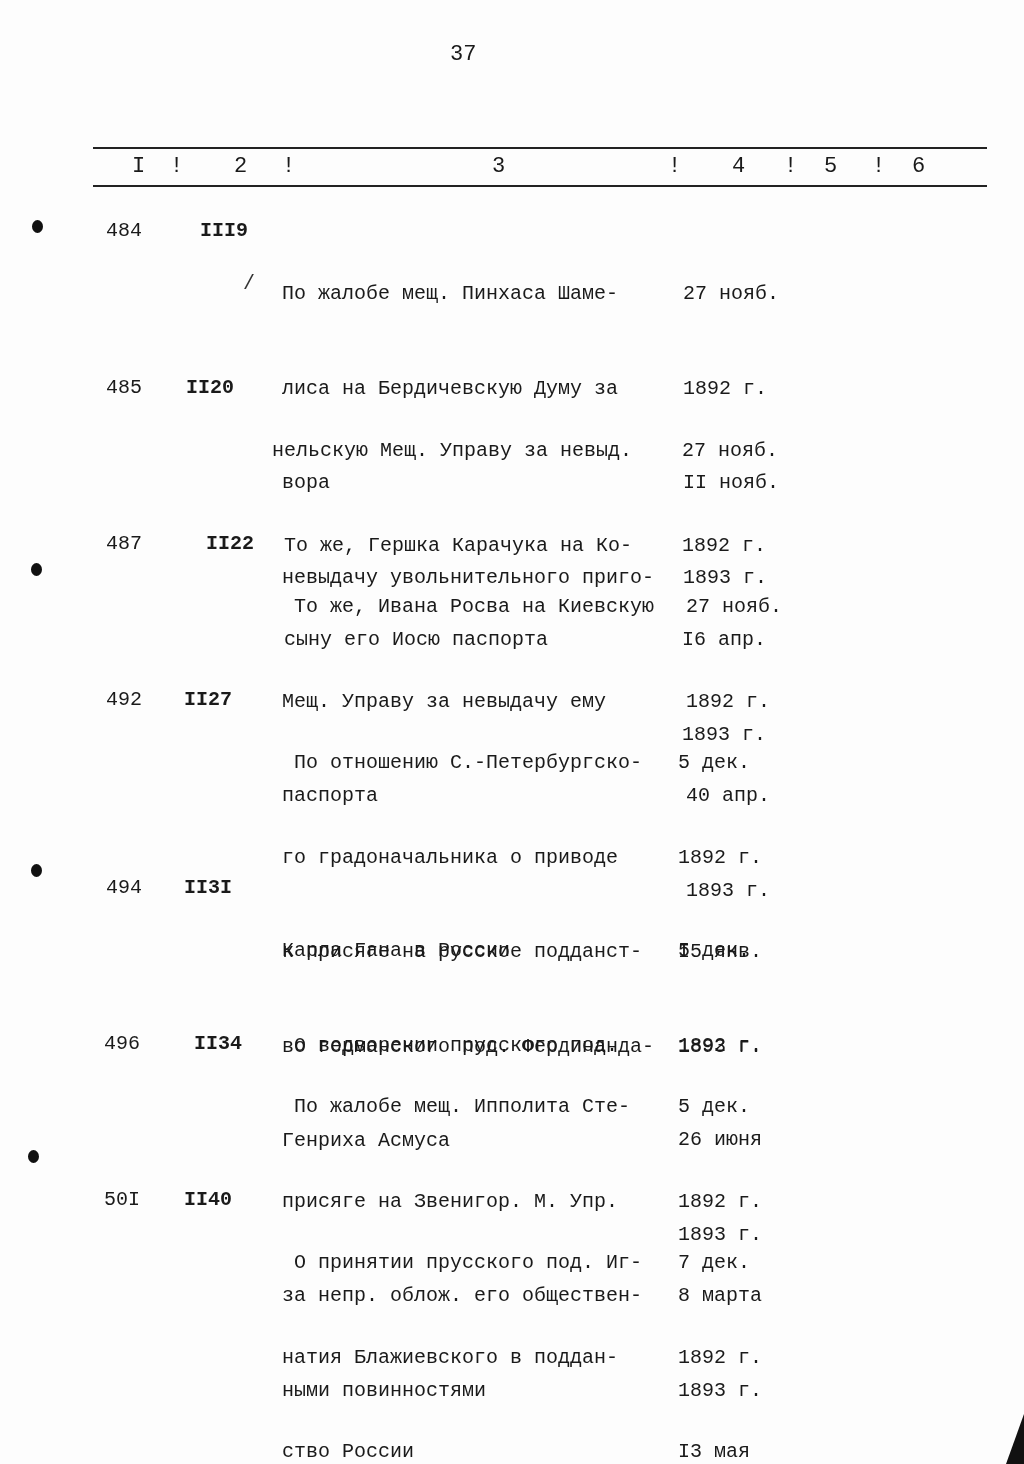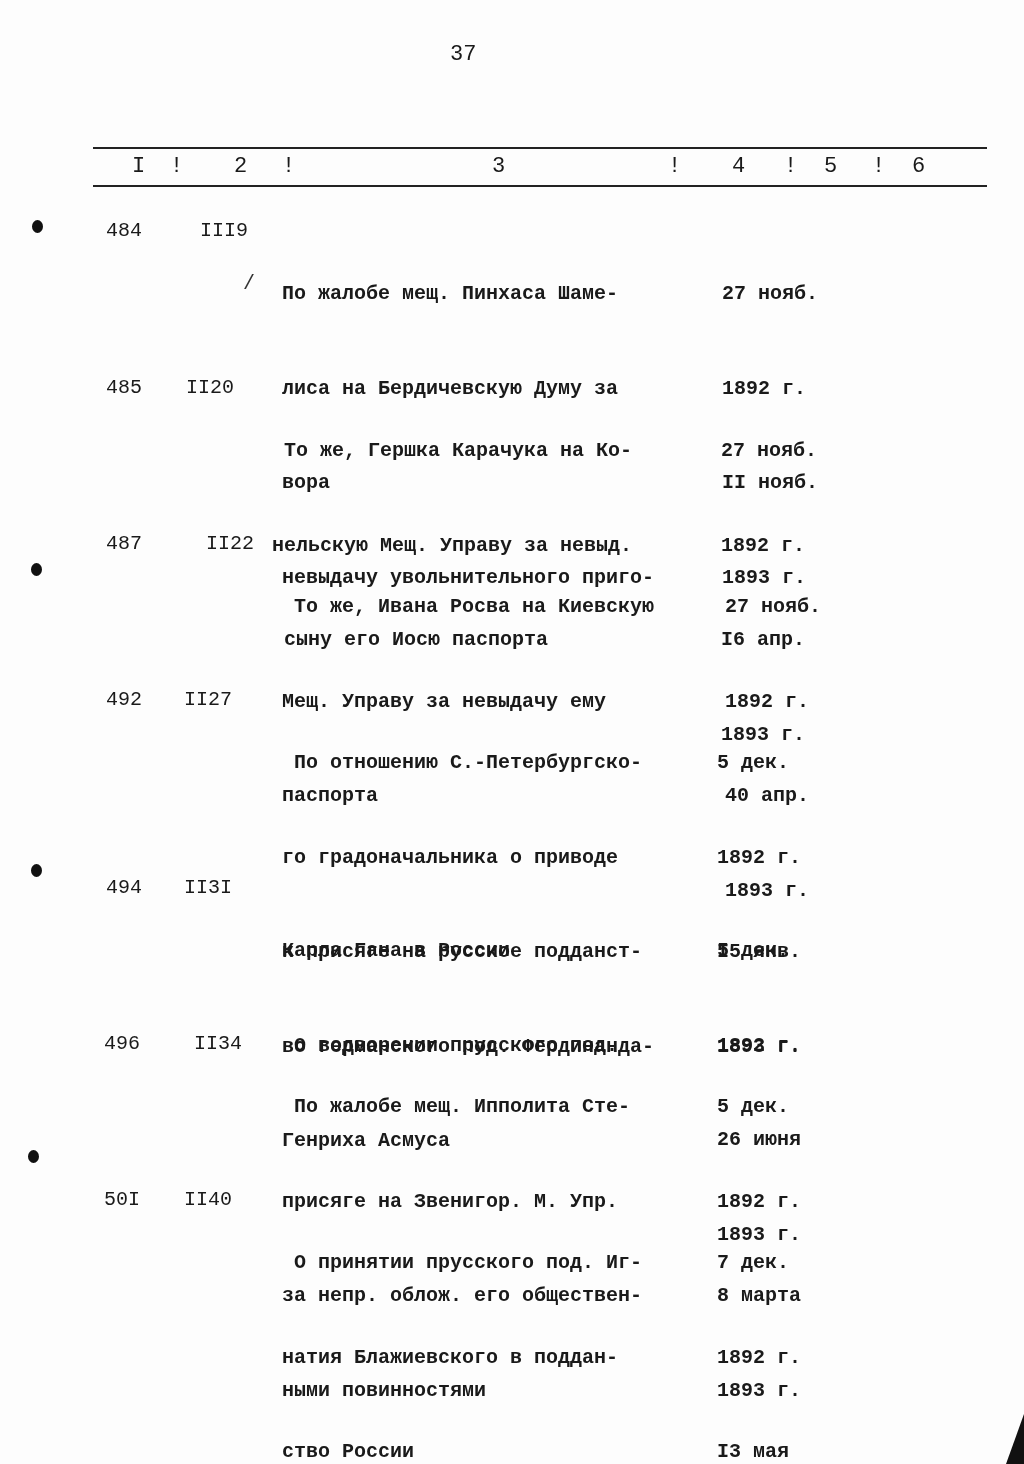--- a/index.html
+++ b/index.html
@@ -42,24 +42,24 @@
       width: 1024px;
     }
     .col1, .col2, .col3, .col4 {
       position: absolute;
       top: 0;
       font-size: 20px;
       line-height: 31.5px;
       white-space: pre;
     }
     .col1 { left: 106px; }
-    .col2 { left: 184px; }
+    .col2 { left: 184px; font-weight: bold; }
     .col3 { left: 282px; }
-    .col4 { left: 678px; margin-left: 39px; }
-    .line { display: block; font-weight: bold; }
+    .col4 { left: 678px; }
+    .line { display: block; }
     .punch {
       position: absolute;
       width: 11px;
       height: 13px;
       border-radius: 50%;
       background: #111;
     }
     .corner-mark {
       position: absolute;
       right: 0;
@@ -110,22 +110,22 @@
     <span class="line">1892 г.</span>
     <span class="line">II нояб.</span>
     <span class="line">1893 г.</span>
   </div>
 </div>
 
 <div class="entry" style="top:372px">
   <div class="col1">485</div>
   <div class="col2" style="left:186px">II20</div>
   <div class="col3" style="left:272px">
+    <span class="line">нельскую Мещ. Управу за невыд.</span>
     <span class="line"> То же, Гершка Карачука на Ко-</span>
-    <span class="line">нельскую Мещ. Управу за невыд.</span>
     <span class="line"> сыну его Иосю паспорта</span>
     <span class="line"></span>
   </div>
   <div class="col4" style="left:682px">
     <span class="line">27 нояб.</span>
     <span class="line">1892 г.</span>
     <span class="line">I6 апр.</span>
     <span class="line">1893 г.</span>
   </div>
 </div>

